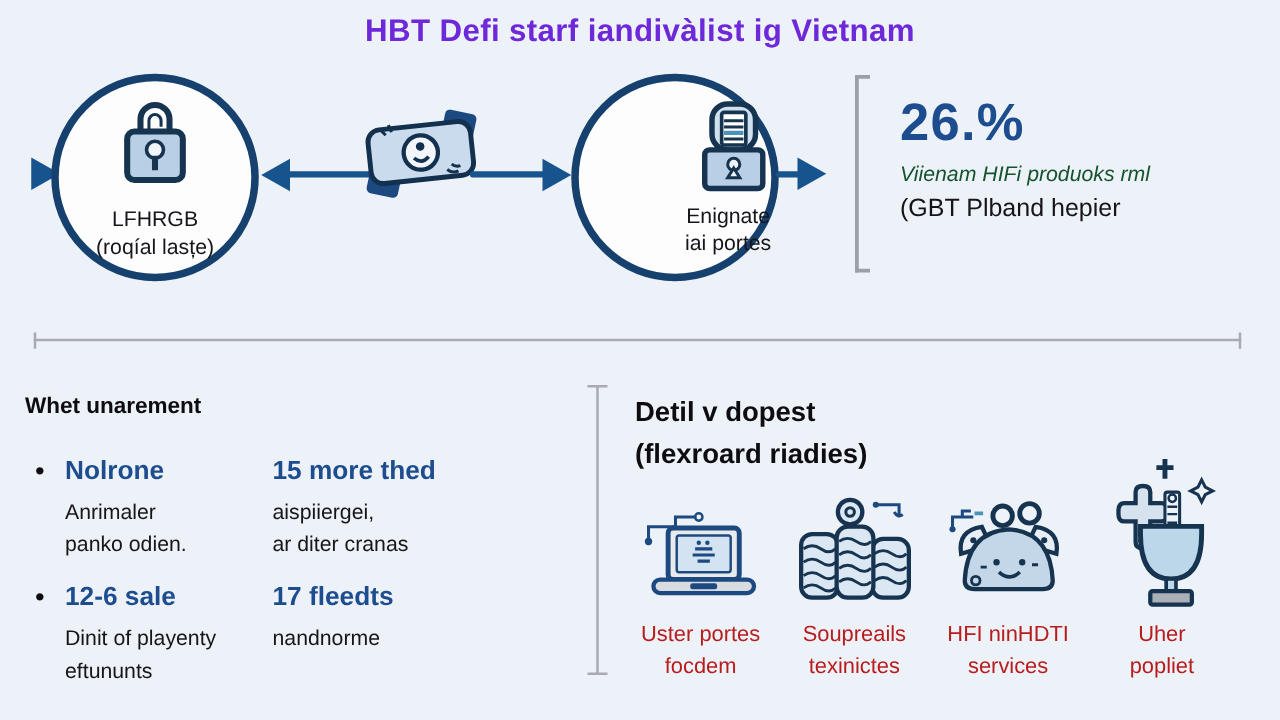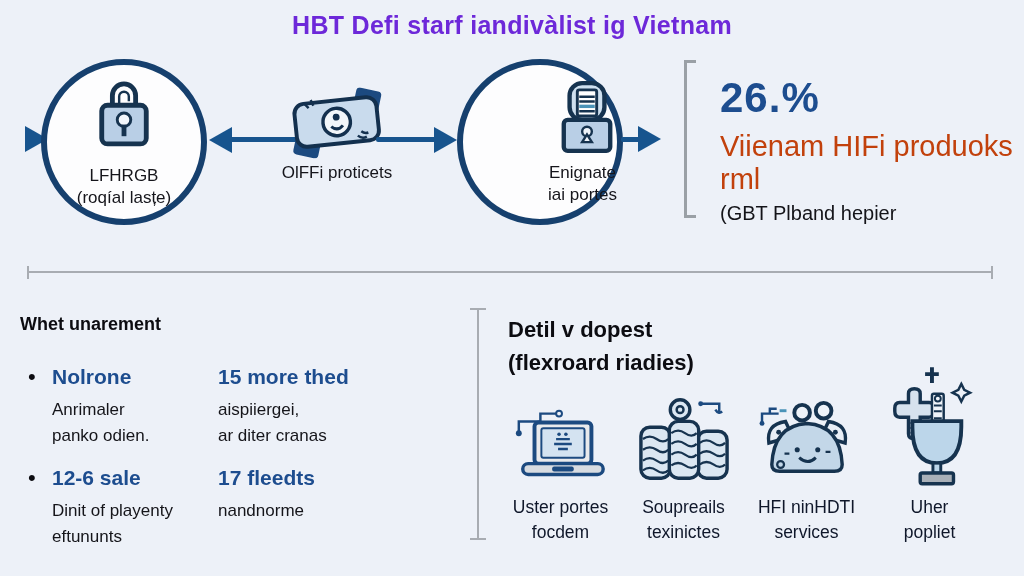--- a/index.html
+++ b/index.html
@@ -26,21 +26,21 @@
   .tri-left  { border-top:13px solid transparent; border-bottom:13px solid transparent; border-right:23px solid #17548e; }
 
   .money-wrap { position:absolute; left:286px; top:90px; transform:rotate(-6deg); }
   .connector-label { position:absolute; left:252px; top:163px; width:170px; text-align:center;
                      font-size:17px; color:#15151b; }
 
   .stat-bracket { position:absolute; left:684px; top:60px; width:12px; height:158px;
                   border-left:3px solid #9aa0a6; border-top:3px solid #9aa0a6; border-bottom:3px solid #9aa0a6; }
   .stat { position:absolute; left:720px; top:74px; }
   .stat-value { font-size:42px; font-weight:700; color:#1d4d8f; letter-spacing:1px; }
-  .stat-line1 { font-size:29px; color:#c2410c; margin-top:8px; }
+  .stat-line1 { font-size:17px; color:#14532d; margin-top:8px;font-style:italic; }
   .stat-line2 { font-size:20px; color:#141419; margin-top:6px; }
 
   .hdivider { position:absolute; left:27px; top:271px; width:966px; height:2px; background:#a8acb2; }
   .hdivider::before,.hdivider::after { content:""; position:absolute; width:2px; height:13px; top:-5px; background:#a8acb2; }
   .hdivider::before { left:0; } .hdivider::after { right:0; }
 
   .vdivider { position:absolute; left:477px; top:308px; width:2px; height:232px; background:#a8acb2; }
   .vdivider::before,.vdivider::after { content:""; position:absolute; width:16px; height:2px; left:-7px; background:#a8acb2; }
   .vdivider::before { top:0; } .vdivider::after { bottom:0; }
 
@@ -50,21 +50,21 @@
   .li-bullet { position:absolute; left:0; top:-1px; font-size:22px; color:#0c0c11; }
   .li-title  { font-size:21px; font-weight:700; color:#1d4d8f; }
   .li-desc   { font-size:17px; color:#15151a; line-height:1.5; margin-top:8px; }
 
   .right-heading { position:absolute; left:508px; top:313px; font-size:22px; font-weight:700;
                    color:#0c0c11; line-height:1.5; }
 
   .icon-grid { position:absolute; left:499px; top:366px; width:494px; display:flex; }
   .icon-cell { width:123px; display:flex; flex-direction:column; align-items:center; }
   .icon-box  { height:120px; display:flex; align-items:flex-end; justify-content:center; }
-  .icon-label { text-align:center; font-size:17.5px; color:#0f172a; line-height:1.42; margin-top:9px; }
+  .icon-label { text-align:center; font-size:17.5px; color:#b91c1c; line-height:1.42; margin-top:9px; }
 </style>
 </head>
 <body>
 
 <div class="canvas">
 
   <div class="title">HBT Defi starf iandivàlist ig Vietnam</div>
 
   <div class="tri tri-right" style="left:25px; top:126px;"></div>
 
@@ -90,21 +90,20 @@
       <rect x="72" y="2" width="26" height="24" rx="4" fill="#1c4a80" transform="rotate(18 85 14)"></rect>
       <rect x="7" y="40" width="26" height="24" rx="4" fill="#1c4a80" transform="rotate(18 20 52)"></rect>
       <rect x="10" y="10" width="84" height="44" rx="10" fill="#c9dbed" stroke="#13304e" stroke-width="4"></rect>
       <circle cx="52" cy="32" r="14" fill="#f2f6fa" stroke="#13304e" stroke-width="3.5"></circle>
       <circle cx="52" cy="27" r="3.5" fill="#13304e"></circle>
       <path d="M46 36 q6 6 12 0" stroke="#13304e" stroke-width="3" fill="none"></path>
       <path d="M25 15 l-4 -5 M30 13 l-2 -6" stroke="#13304e" stroke-width="2.5" fill="none"></path>
       <path d="M72 48 q4 4 9 2 M76 44 q3 3 7 2" stroke="#13304e" stroke-width="2.5" fill="none"></path>
     </svg>
   </div>
-  <div class="connector-label">OlFFi proticets</div>
 
   <div class="hbar" style="left:376px; top:137px; width:60px;"></div>
   <div class="tri tri-right" style="left:434px; top:127px;"></div>
 
   <div class="circle c2">
     <svg width="60" height="76" viewBox="0 0 62 78">
       <rect x="13" y="4" width="36" height="38" rx="13" fill="#cfe0ef" stroke="#16334f" stroke-width="4.5"></rect>
       <rect x="21" y="11" width="20" height="27" rx="2" fill="#ffffff" stroke="#16334f" stroke-width="3"></rect>
       <path d="M23 18 h16 M23 23 h16 M23 33 h16" stroke="#16334f" stroke-width="2.5"></path>
       <path d="M23 28 h16" stroke="#4a93b8" stroke-width="3.5"></path>

